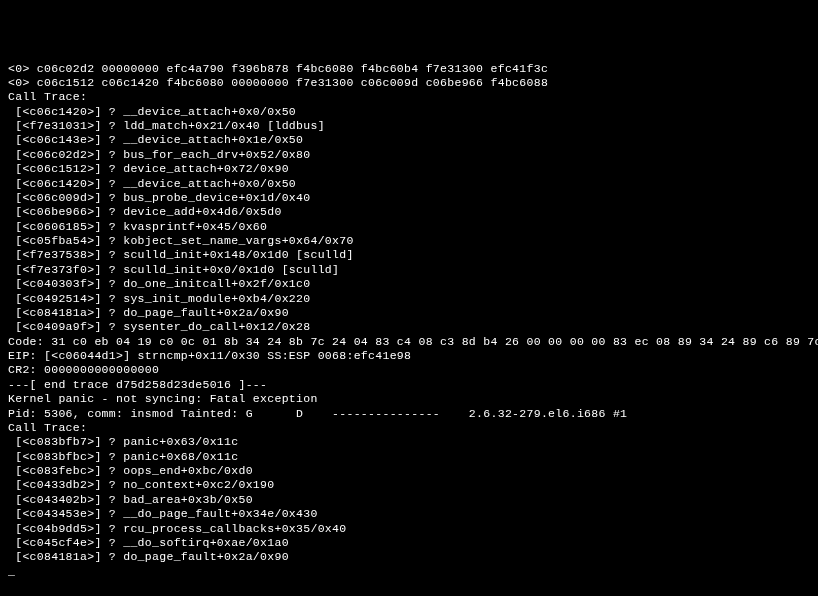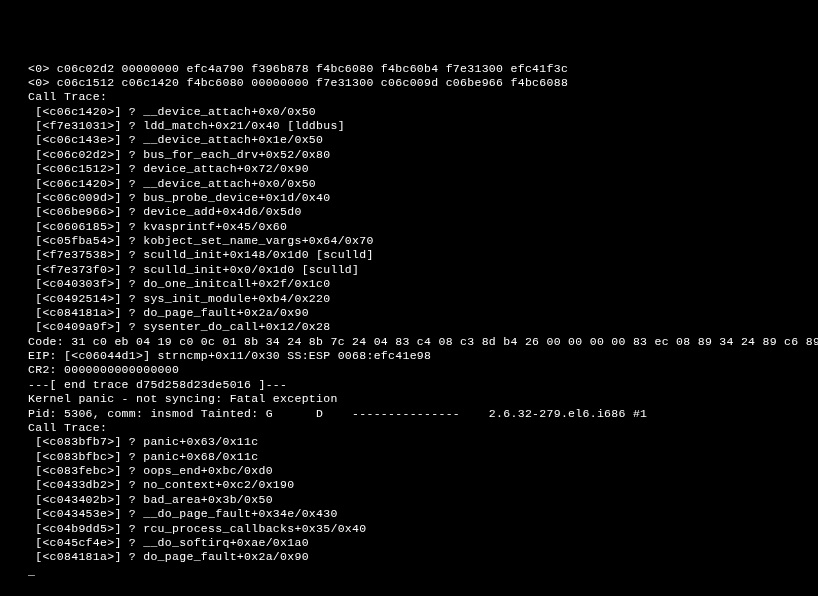--- a/index.html
+++ b/index.html
@@ -15,21 +15,20 @@
       line-height: 1.25;
       padding: 4px 8px;
       width: 818px;
       height: 596px;
       overflow: hidden;
       white-space: pre;
       letter-spacing: 0.3px;
     }
     .line {
       display: block;
-      margin-left: 20px;
     }
   </style>
 </head>
 <body>
 
 
 
 <div id="terminal"><span class="line">&lt;0&gt; c06c02d2 00000000 efc4a790 f396b878 f4bc6080 f4bc60b4 f7e31300 efc41f3c</span><span class="line">&lt;0&gt; c06c1512 c06c1420 f4bc6080 00000000 f7e31300 c06c009d c06be966 f4bc6088</span><span class="line">Call Trace:</span><span class="line"> [&lt;c06c1420&gt;] ? __device_attach+0x0/0x50</span><span class="line"> [&lt;f7e31031&gt;] ? ldd_match+0x21/0x40 [lddbus]</span><span class="line"> [&lt;c06c143e&gt;] ? __device_attach+0x1e/0x50</span><span class="line"> [&lt;c06c02d2&gt;] ? bus_for_each_drv+0x52/0x80</span><span class="line"> [&lt;c06c1512&gt;] ? device_attach+0x72/0x90</span><span class="line"> [&lt;c06c1420&gt;] ? __device_attach+0x0/0x50</span><span class="line"> [&lt;c06c009d&gt;] ? bus_probe_device+0x1d/0x40</span><span class="line"> [&lt;c06be966&gt;] ? device_add+0x4d6/0x5d0</span><span class="line"> [&lt;c0606185&gt;] ? kvasprintf+0x45/0x60</span><span class="line"> [&lt;c05fba54&gt;] ? kobject_set_name_vargs+0x64/0x70</span><span class="line"> [&lt;f7e37538&gt;] ? sculld_init+0x148/0x1d0 [sculld]</span><span class="line"> [&lt;f7e373f0&gt;] ? sculld_init+0x0/0x1d0 [sculld]</span><span class="line"> [&lt;c040303f&gt;] ? do_one_initcall+0x2f/0x1c0</span><span class="line"> [&lt;c0492514&gt;] ? sys_init_module+0xb4/0x220</span><span class="line"> [&lt;c084181a&gt;] ? do_page_fault+0x2a/0x90</span><span class="line"> [&lt;c0409a9f&gt;] ? sysenter_do_call+0x12/0x28</span><span class="line">Code: 31 c0 eb 04 19 c0 0c 01 8b 34 24 8b 7c 24 04 83 c4 08 c3 8d b4 26 00 00 00 00 83 ec 08 89 34 24 89 c6 89 7c 24 04 89 d7 49 78 08 &lt;ac&gt; ae 75 08 84 c0 75 f5 31 c0 eb 04 19 c0 0c 01 8b 34 24 8b 7c</span><span class="line">EIP: [&lt;c06044d1&gt;] strncmp+0x11/0x30 SS:ESP 0068:efc41e98</span><span class="line">CR2: 0000000000000000</span><span class="line">---[ end trace d75d258d23de5016 ]---</span><span class="line">Kernel panic - not syncing: Fatal exception</span><span class="line">Pid: 5306, comm: insmod Tainted: G      D    ---------------    2.6.32-279.el6.i686 #1</span><span class="line">Call Trace:</span><span class="line"> [&lt;c083bfb7&gt;] ? panic+0x63/0x11c</span><span class="line"> [&lt;c083bfbc&gt;] ? panic+0x68/0x11c</span><span class="line"> [&lt;c083febc&gt;] ? oops_end+0xbc/0xd0</span><span class="line"> [&lt;c0433db2&gt;] ? no_context+0xc2/0x190</span><span class="line"> [&lt;c043402b&gt;] ? bad_area+0x3b/0x50</span><span class="line"> [&lt;c043453e&gt;] ? __do_page_fault+0x34e/0x430</span><span class="line"> [&lt;c04b9dd5&gt;] ? rcu_process_callbacks+0x35/0x40</span><span class="line"> [&lt;c045cf4e&gt;] ? __do_softirq+0xae/0x1a0</span><span class="line"> [&lt;c084181a&gt;] ? do_page_fault+0x2a/0x90</span><span class="line"><span>_</span></span></div>
 
 

